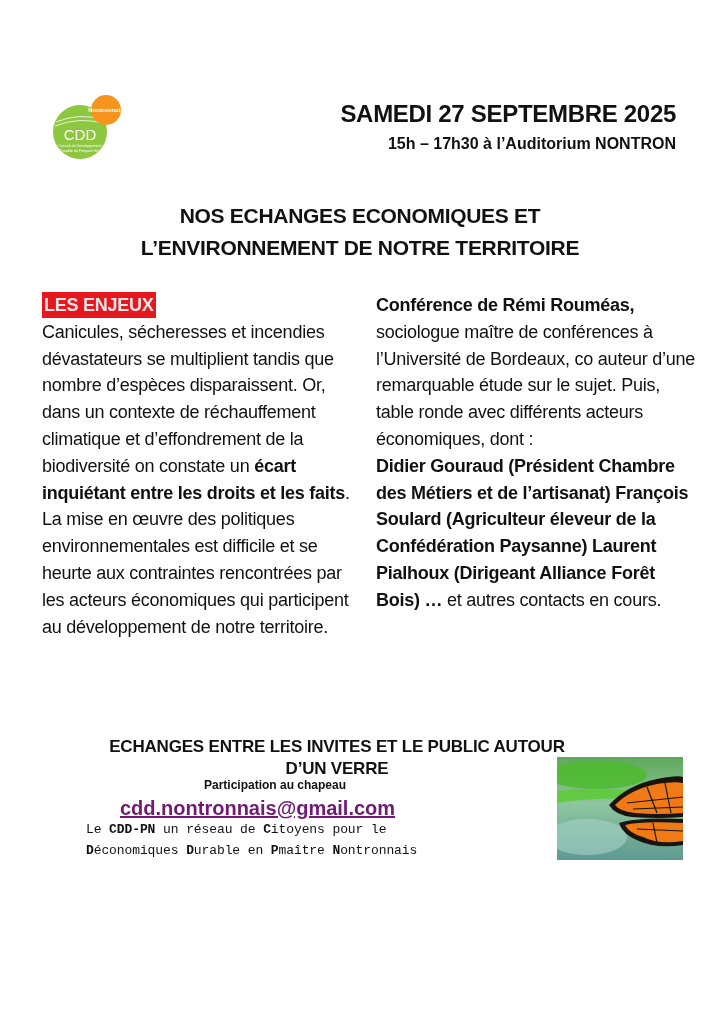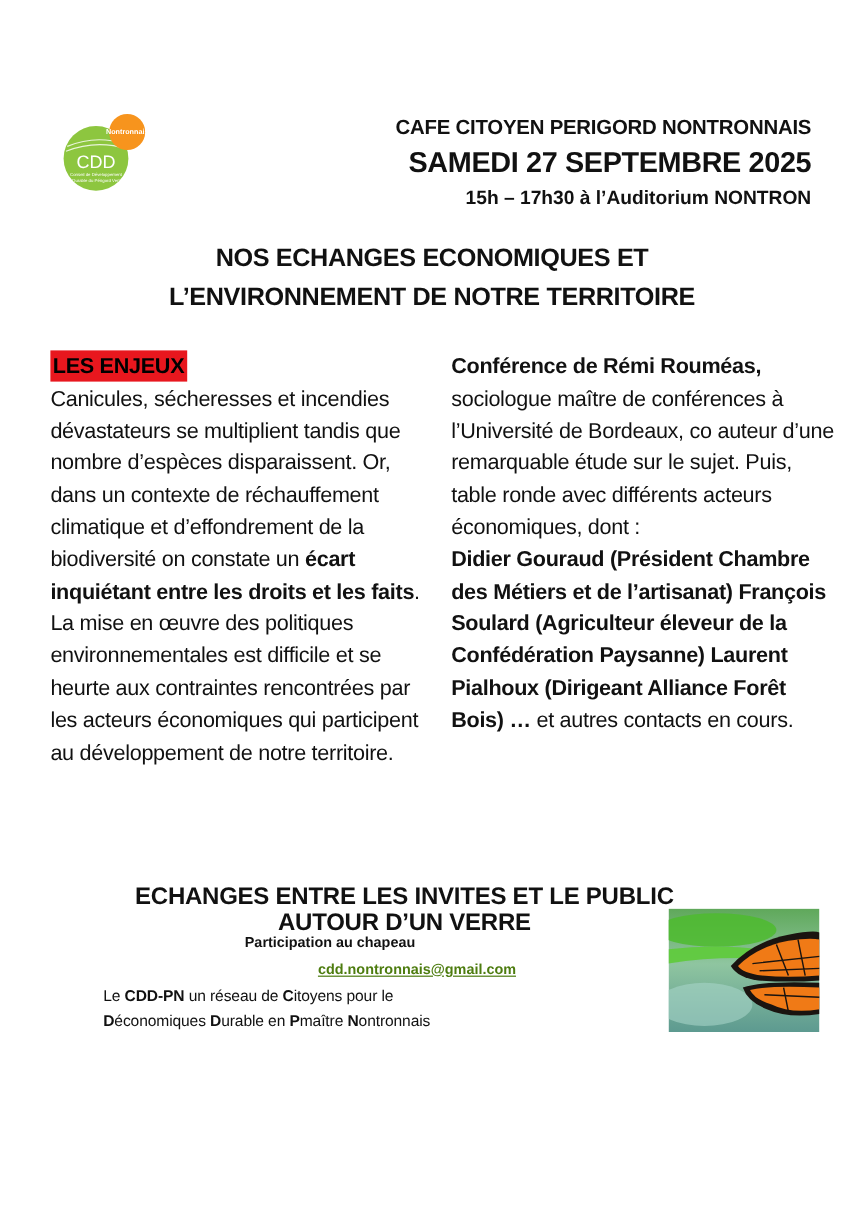--- a/index.html
+++ b/index.html
@@ -13,33 +13,33 @@
     .header .line1 { font-size: 17px; font-weight: bold; line-height: 22px; letter-spacing: -0.2px; }
     .header .line2 { font-size: 24px; font-weight: bold; line-height: 32px; letter-spacing: -0.3px; margin-top: 2px; }
     .header .line3 { font-size: 16px; font-weight: bold; line-height: 24px; margin-top: 2px; }
 
     .main-title { position: absolute; left: 0; width: 720px; top: 200px; text-align: center; font-size: 21px; font-weight: bold; line-height: 32px; letter-spacing: -0.3px; }
 
     .col { position: absolute; top: 292px; width: 310px; font-size: 18px; line-height: 26.8px; letter-spacing: -0.25px; }
     .col-left { left: 42px; }
     .col-right { left: 376px; width: 320px; }
 
-    .tag { display: inline-block; font-size: 18px; font-weight: bold; color: #000000; line-height: 26px; padding: 0 2px; }
+    .tag { display: inline-block; font-size: 18px; font-weight: bold; color: #e5e5e5; line-height: 26px; padding: 0 2px; }
     .tag-red { background: #e8171e; }
     .tag-green { background: #1c8a1c; padding: 0 4px 0 18px; }
     .tag-row-right { text-align: right; padding-right: 28px; }
 
     .col p { margin: 0; }
     b { font-weight: bold; }
 
-    .exchanges { position: absolute; left: 0; width: 584px; padding-left: 90px; top: 736px; text-align: center; font-size: 20px; font-weight: bold; line-height: 22px; letter-spacing: -0.2px; }
+    .exchanges { position: absolute; left: 0; width: 584px; padding-left: 90px; top: 736px; text-align: center; font-size: 17px; font-weight: bold; line-height: 22px; letter-spacing: -0.2px; }
 
     .participation { position: absolute; left: 150px; width: 250px; top: 774px; text-align: center; font-size: 12px; font-weight: bold; line-height: 22px; }
-    .email { position: absolute; left: 120px; width: 310px; top: 797px; text-align: right; font-size: 12px; font-weight: bold; color: #4d7c0f; text-decoration: underline; line-height: 22px; }
-    .network { position: absolute; left: 86px; top: 819px; font-size: 13px; line-height: 21px; letter-spacing: -0.1px; }
+    .email { position: absolute; left: 120px; width: 310px; top: 797px; text-align: left; font-size: 20px; font-weight: bold; color: #701a75; text-decoration: underline; line-height: 22px; }
+    .network { position: absolute; left: 86px; top: 819px; font-size: 13px; line-height: 21px; letter-spacing: -0.1px; font-family: Liberation Mono, monospace; }
 
     .butterfly { position: absolute; left: 557px; top: 757px; width: 126px; height: 103px; overflow: hidden; }
     .butterfly svg { width: 126px; height: 103px; display: block; }
   </style>
 </head>
 <body>
 
 <div class="logo">
   <svg viewBox="0 0 80 66">
     <circle cx="34" cy="38" r="27" fill="#8dc63f"></circle>
@@ -47,21 +47,20 @@
     <path d="M9 32 Q34 22 60 30" stroke="#ffffff" stroke-width="1" fill="none" opacity="0.8"></path>
     <circle cx="60" cy="16" r="15" fill="#f7941d"></circle>
     <text x="60" y="18" font-size="6" font-family="Liberation Sans, sans-serif" font-weight="bold" fill="#ffffff" text-anchor="middle">Nontronnais</text>
     <text x="34" y="46" font-size="15" font-family="Liberation Sans, sans-serif" fill="#ffffff" text-anchor="middle">CDD</text>
     <text x="34" y="53" font-size="3.6" font-family="Liberation Sans, sans-serif" fill="#ffffff" text-anchor="middle">Conseil de Développement</text>
     <text x="34" y="57.5" font-size="3.6" font-family="Liberation Sans, sans-serif" fill="#ffffff" text-anchor="middle">Durable du Périgord Vert</text>
   </svg>
 </div>
 
 <div class="header">
-  <div class="line1">CAFE CITOYEN PERIGORD NONTRONNAIS</div>
   <div class="line2">SAMEDI 27 SEPTEMBRE 2025</div>
   <div class="line3">15h – 17h30 à l’Auditorium NONTRON</div>
 </div>
 
 <div class="main-title">
   <div>NOS ECHANGES ECONOMIQUES ET</div>
   <div>L’ENVIRONNEMENT DE NOTRE TERRITOIRE</div>
 </div>
 
 <div class="col col-left">

